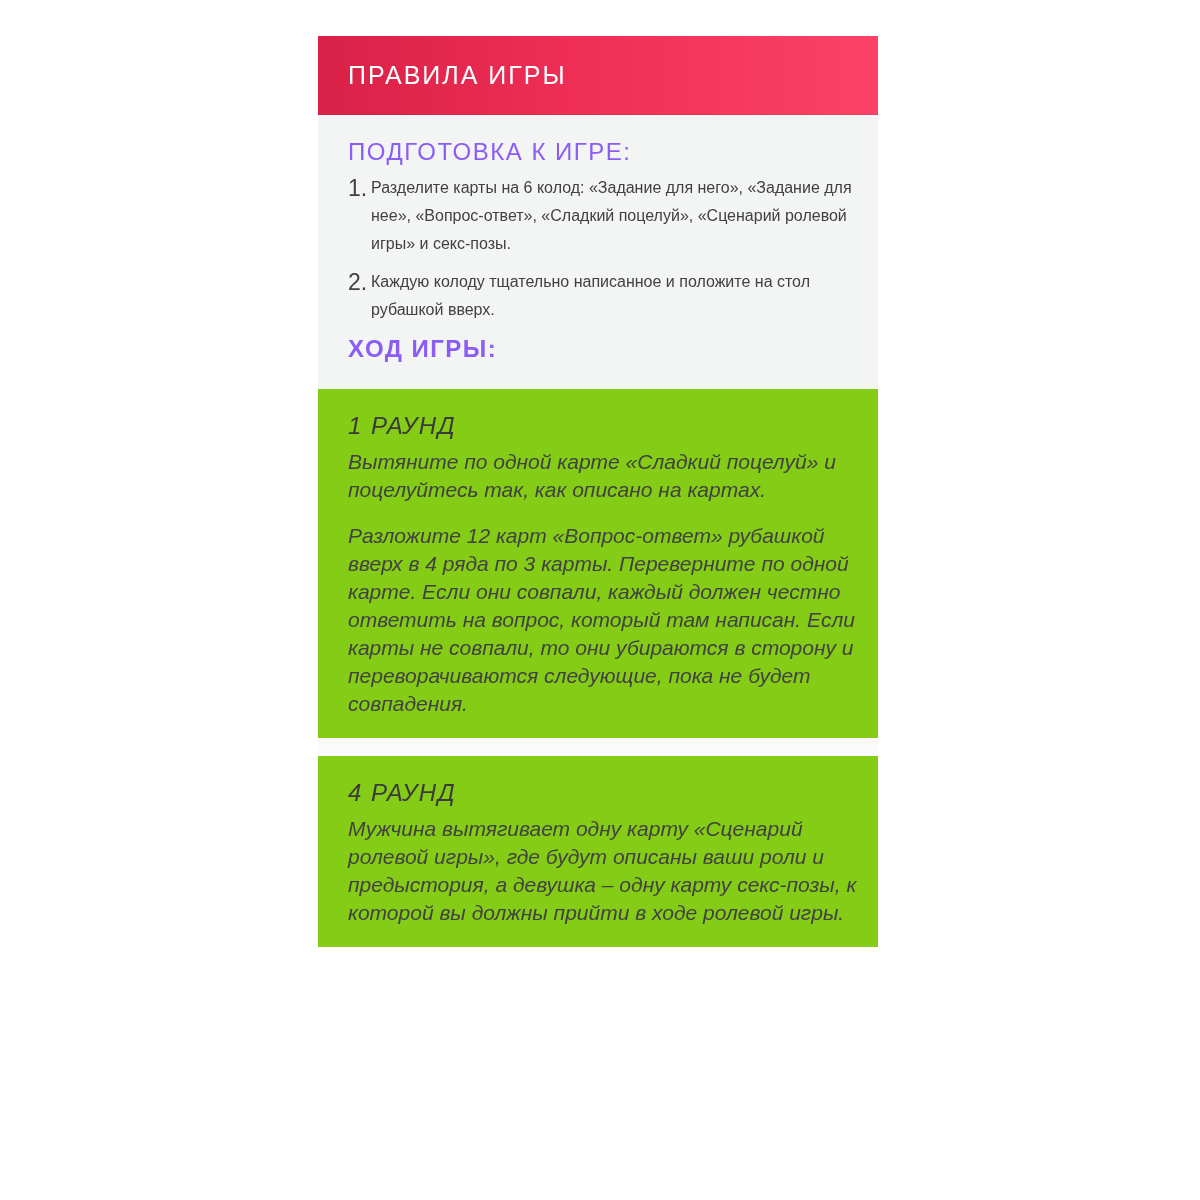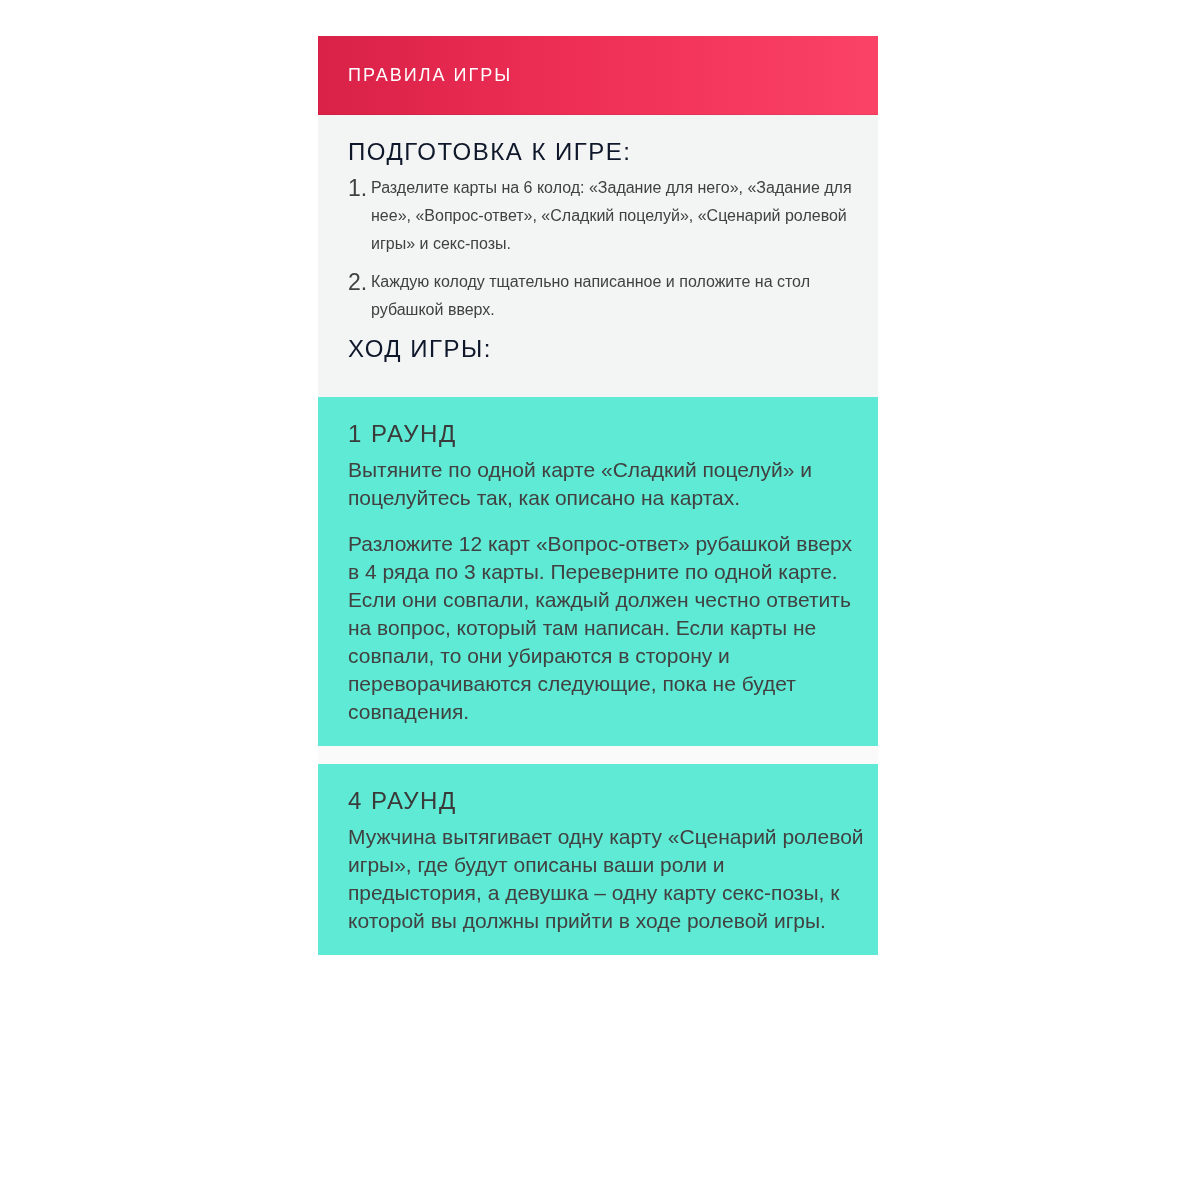--- a/index.html
+++ b/index.html
@@ -25,40 +25,40 @@
     height: 79px;
     box-sizing: border-box;
     display: flex;
     align-items: center;
     padding-left: 30px;
     background: linear-gradient(90deg, #d92147 0%, #ee2e55 45%, #fb4267 100%);
     border-bottom: 1px solid rgba(0,0,0,0.06);
   }
   .rules-header .title {
     color: #ffffff;
-    font-size: 18px;
+    font-size: 25px;
     letter-spacing: 2px;
     text-align: right;
   }
   .sec {
     box-sizing: border-box;
     padding: 24px 14px 20px 30px;
   }
   .sec-light { background: #f3f4f4; }
-  .sec-gray  { background: #5eead4; }
+  .sec-gray  { background: #84cc16; font-style: italic; }
   .sec-gap   { height: 18px; background: #fafafa; }
   .heading {
     font-size: 24px;
     font-weight: 400;
     letter-spacing: 1.5px;
-    color: #0f172a;
+    color: #8b5cf6;
     margin: 0 0 10px 0;
     line-height: 25px;
   }
-  .sub-heading { margin-top: 12px; margin-bottom: 16px; }
+  .sub-heading { margin-top: 12px; margin-bottom: 8px; font-weight: bold; }
   .para {
     font-size: 21px;
     line-height: 28px;
     margin: 0 0 8px 0;
     color: #414141;
   }
   .para:last-child { margin-bottom: 0; }
   .num-item {
     display: flex;
     margin: 0 0 10px 0;

